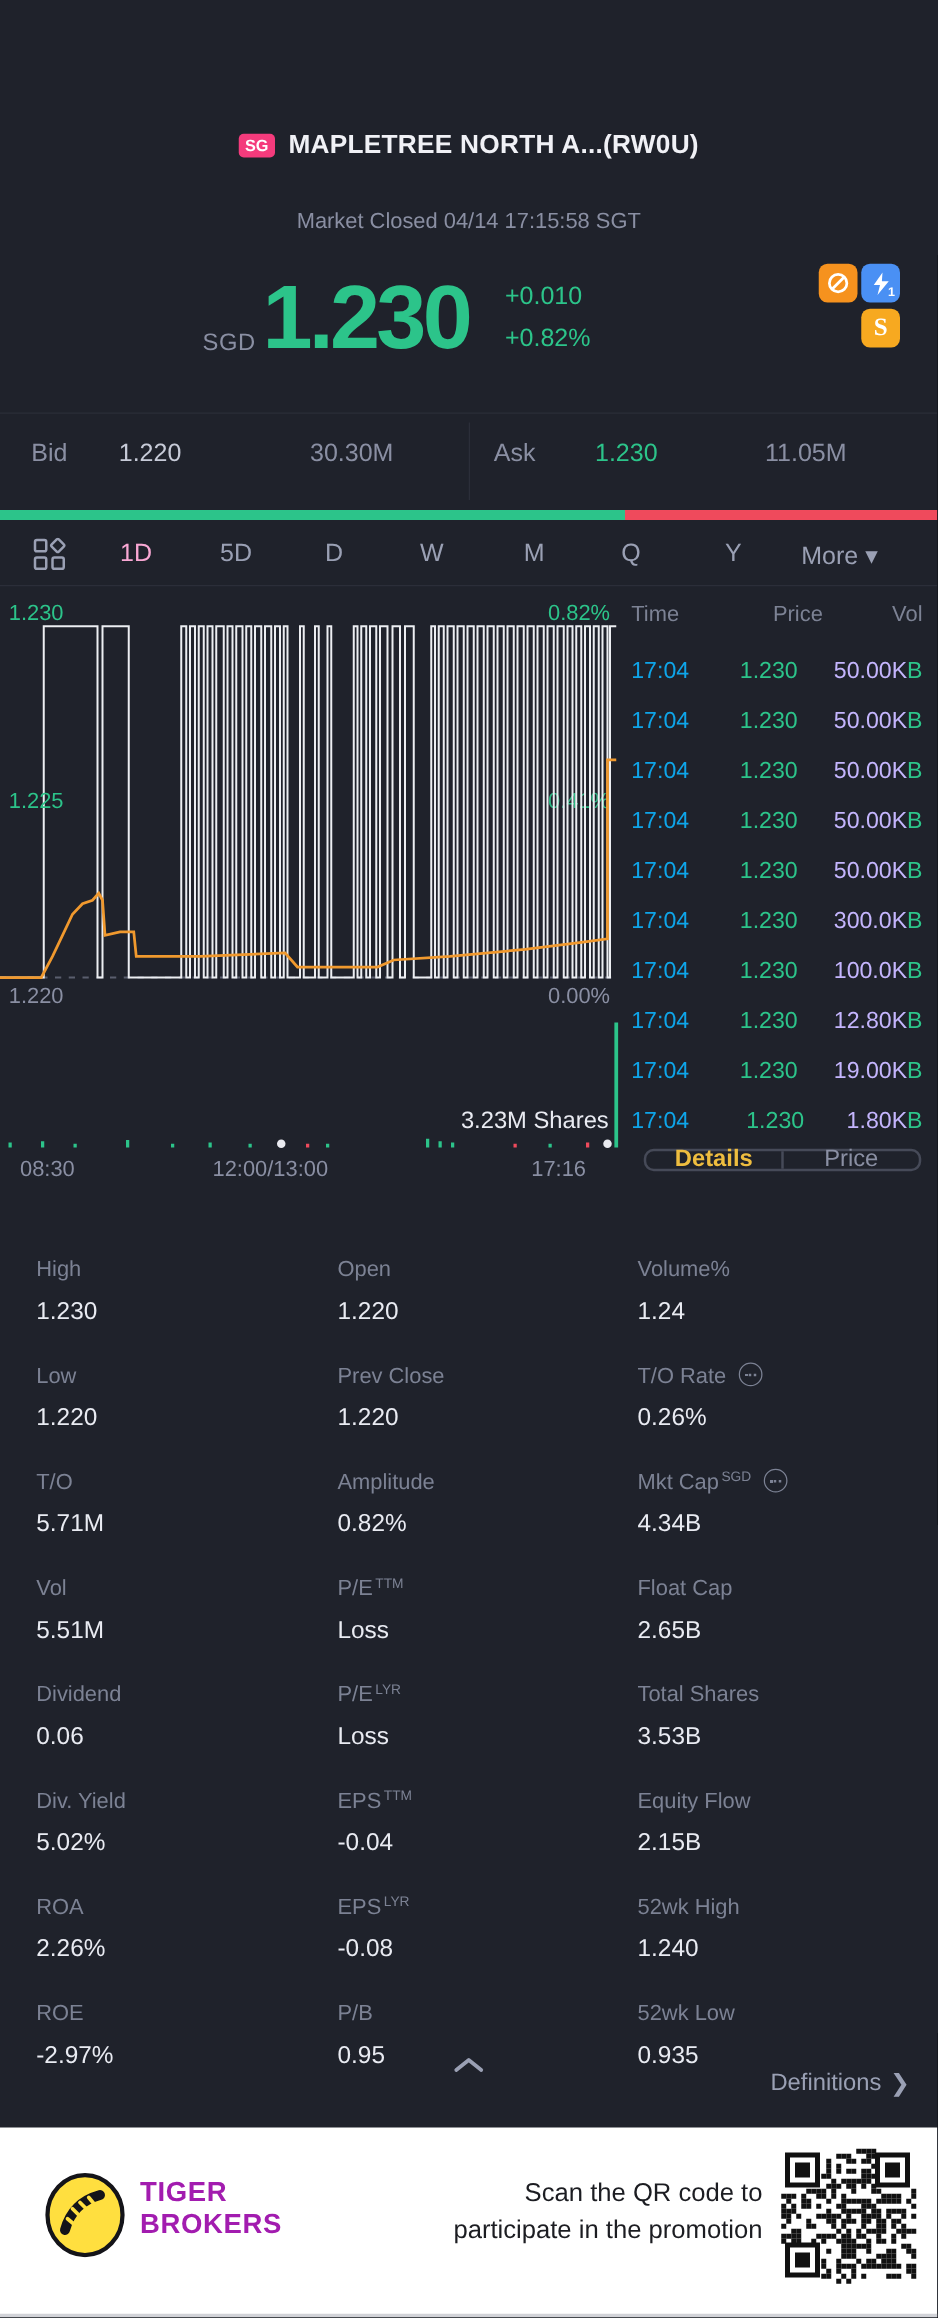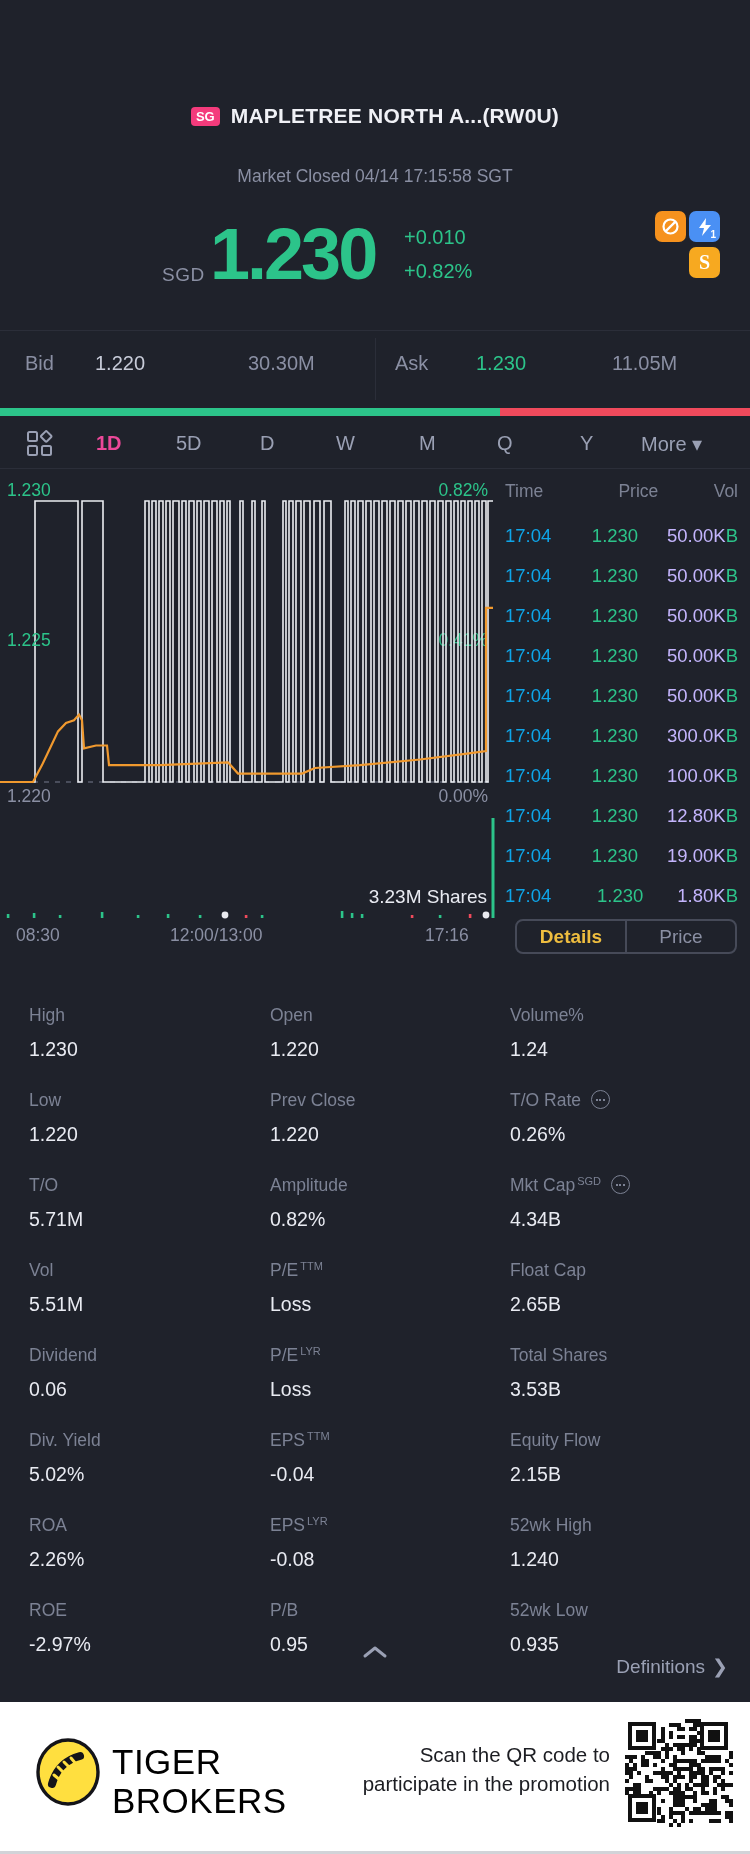--- a/index.html
+++ b/index.html
@@ -27,21 +27,21 @@
   .ba-txt{position:absolute;top:352px;font-size:20px;color:#8a8fa3;}
   .ba-val{color:#c7cbd8;}
   .ba-green{color:#2cc48a;}
   .ba-div{position:absolute;left:375px;top:338px;height:62px;width:1px;background:#2b2e39;}
   .ba-bar{position:absolute;left:0;right:0;top:408px;height:8px;display:flex;}
   .ba-bar .g{background:#2cc48a;} .ba-bar .r{background:#ef4a5c;flex:1;}
 
   
   .tabs-line{position:absolute;left:0;right:0;top:468px;height:1px;background:#2b2e39;}
   .tab{position:absolute;top:432px;font-size:20px;color:#9aa0b4;cursor:pointer;}
-  .tab.active{color:#ec4899;font-weight:bold;}
+  .tab.active{color:#f9a8d4;font-weight:normal;}
   .grid-icon{position:absolute;left:26px;top:430px;}
 
   
   .cl{position:absolute;font-size:17.5px;z-index:3;}
   .cl.right{width:80px;left:408px;text-align:right;}
   .green{color:#2cc48a;} .gray{color:#8a8fa3;}
   .cl.behind{z-index:1;opacity:.9;}
   #chart-svg{position:absolute;left:0;top:475px;z-index:2;}
   .shares{position:absolute;left:290px;width:197px;top:886px;text-align:right;color:#e9ebf2;font-size:19px;z-index:3;}
   .taxis{position:absolute;top:925px;font-size:17.5px;color:#8a8fa3;z-index:3;}
@@ -51,42 +51,42 @@
   .t-head{display:flex;color:#7c8294;font-size:17.5px;}
   .t-rows{margin-top:14px;}
   .t-row{display:flex;align-items:center;height:40px;font-size:18.5px;font-weight:500;}
   .t-time{flex:0 0 58px;color:#0ea5e9;}
   .t-price{flex:1;text-align:center;color:#2cc48a;}
   .t-vol{flex:0 0 auto;margin-left:auto;color:#c4b5fd;text-align:right;}
   .t-side{color:#2cc48a;}
   .th-time{flex:0 0 58px;} .th-price{flex:1;text-align:center;} .th-vol{margin-left:auto;}
 
   
-  .seg{position:absolute;left:515px;top:919px;width:222px;height:35px;border:2px solid #464a58;border-radius:8px;
+  .seg{position:absolute;left:515px;top:919px;width:222px;height:18px;border:2px solid #464a58;border-radius:8px;
        display:flex;box-sizing:border-box;z-index:4;}
   .seg .opt{flex:1;display:flex;align-items:center;justify-content:center;font-size:19px;color:#8a8fa3;cursor:pointer;}
   .seg .opt.active{color:#eebd3f;font-weight:bold;}
   .seg .sep{width:2px;background:#464a58;}
 
   
   .stats{position:absolute;top:1006px;left:29px;right:8px;display:grid;grid-template-columns:241px 240px 1fr;grid-auto-rows:85px;}
   .stat-label{color:#7c8294;font-size:17.5px;display:flex;align-items:flex-start;gap:10px;line-height:1.1;}
   .stat-sup{font-size:11px;color:#7c8294;position:relative;top:-6px;margin-left:2px;}
   .stat-value{color:#e9ebf2;font-size:19.5px;margin-top:13px;font-weight:500;}
   .info-dot{display:inline-flex;align-items:center;justify-content:center;width:19px;height:19px;border:1.5px solid #7c8294;
             border-radius:50%;box-sizing:border-box;margin-top:-1px;cursor:pointer;}
   .info-dot i{display:block;width:9px;border-top:2px dotted #7c8294;}
 
   .chev-up{position:absolute;left:362px;top:1645px;cursor:pointer;}
   .defs{position:absolute;right:22px;top:1655px;color:#9aa0b4;font-size:19px;cursor:pointer;display:flex;align-items:center;gap:7px;}
   .defs .arr{font-size:19px;}
 
   
   .footer{position:absolute;left:0;top:1702px;width:750px;height:152px;background:#ffffff;}
-  .brand{position:absolute;left:112px;top:40px;color:#000000;font-size:35px;font-weight:400;line-height:1.12;letter-spacing:.5px;}
+  .brand{position:absolute;left:112px;top:40px;color:#a21caf;font-size:22px;font-weight:700;line-height:1.12;letter-spacing:.5px;}
   .promo{position:absolute;right:140px;top:38px;text-align:right;color:#1c1d22;font-size:20.5px;line-height:1.42;}
   .tiger-logo{position:absolute;left:34px;top:36px;}
   #qr{position:absolute;right:14px;top:16px;}
   .foot-edge{position:absolute;left:0;bottom:0;width:100%;height:3px;background:#d2d3d8;}
 </style>
 </head>
 <body>
 
 <div class="screen">
 

